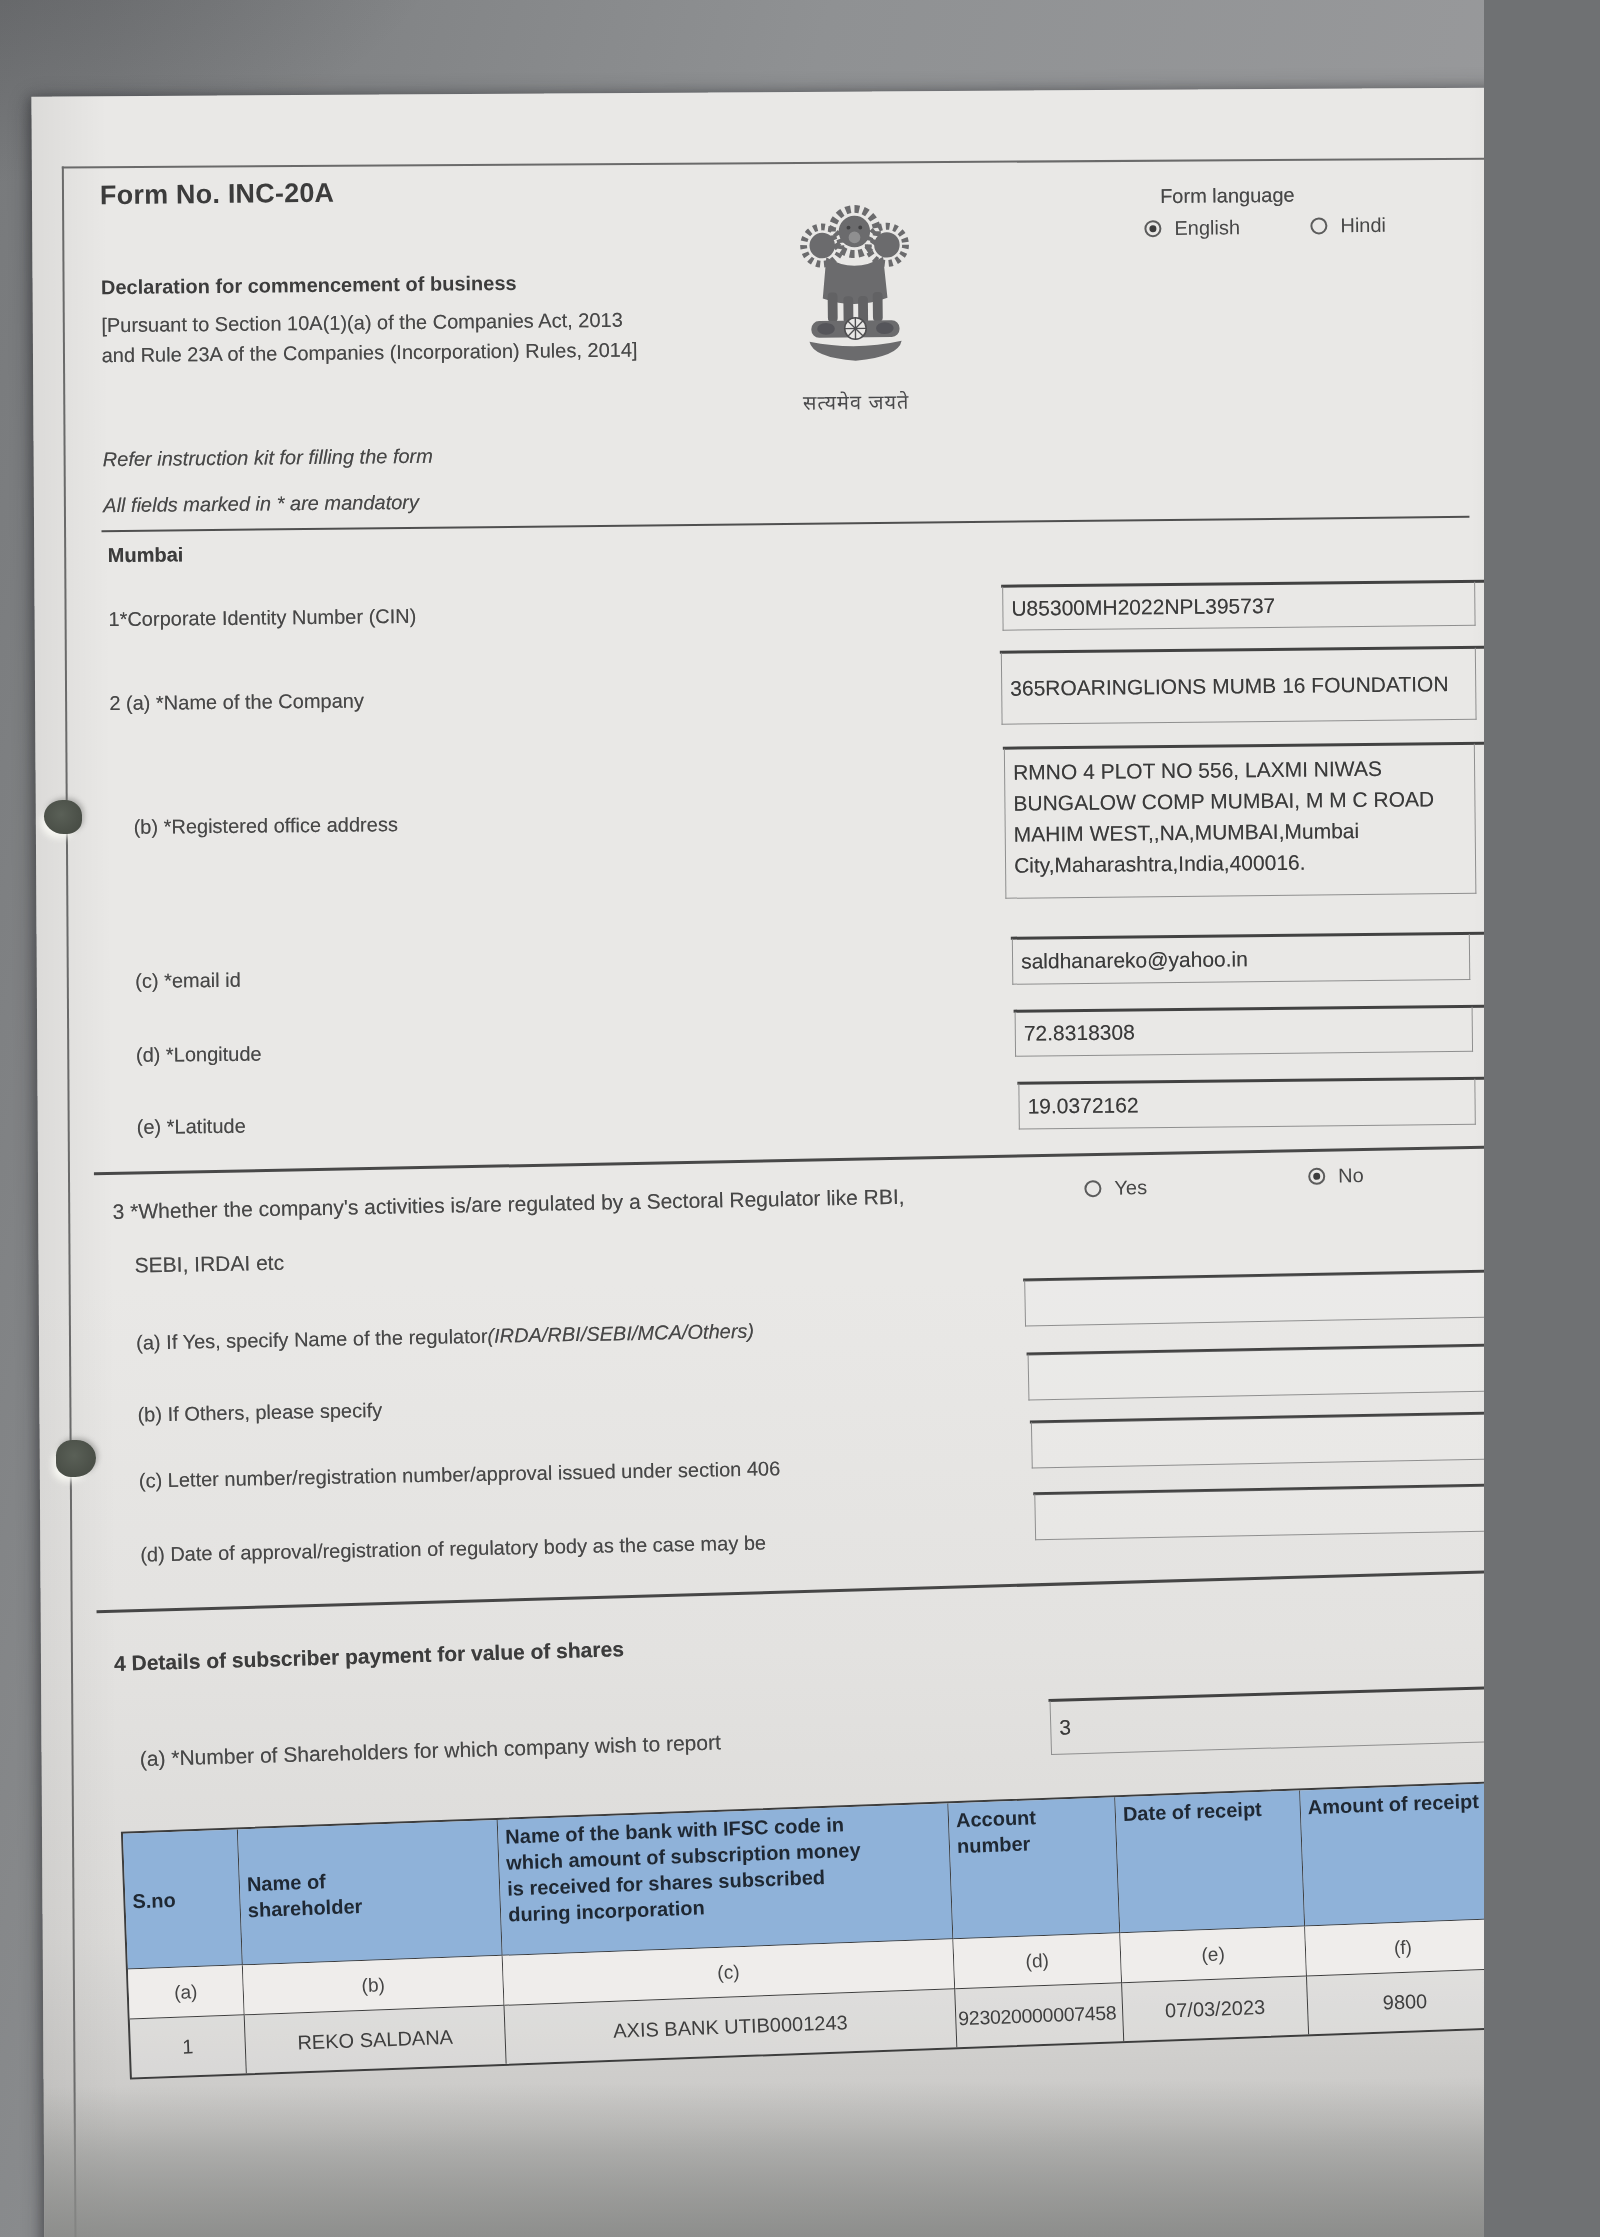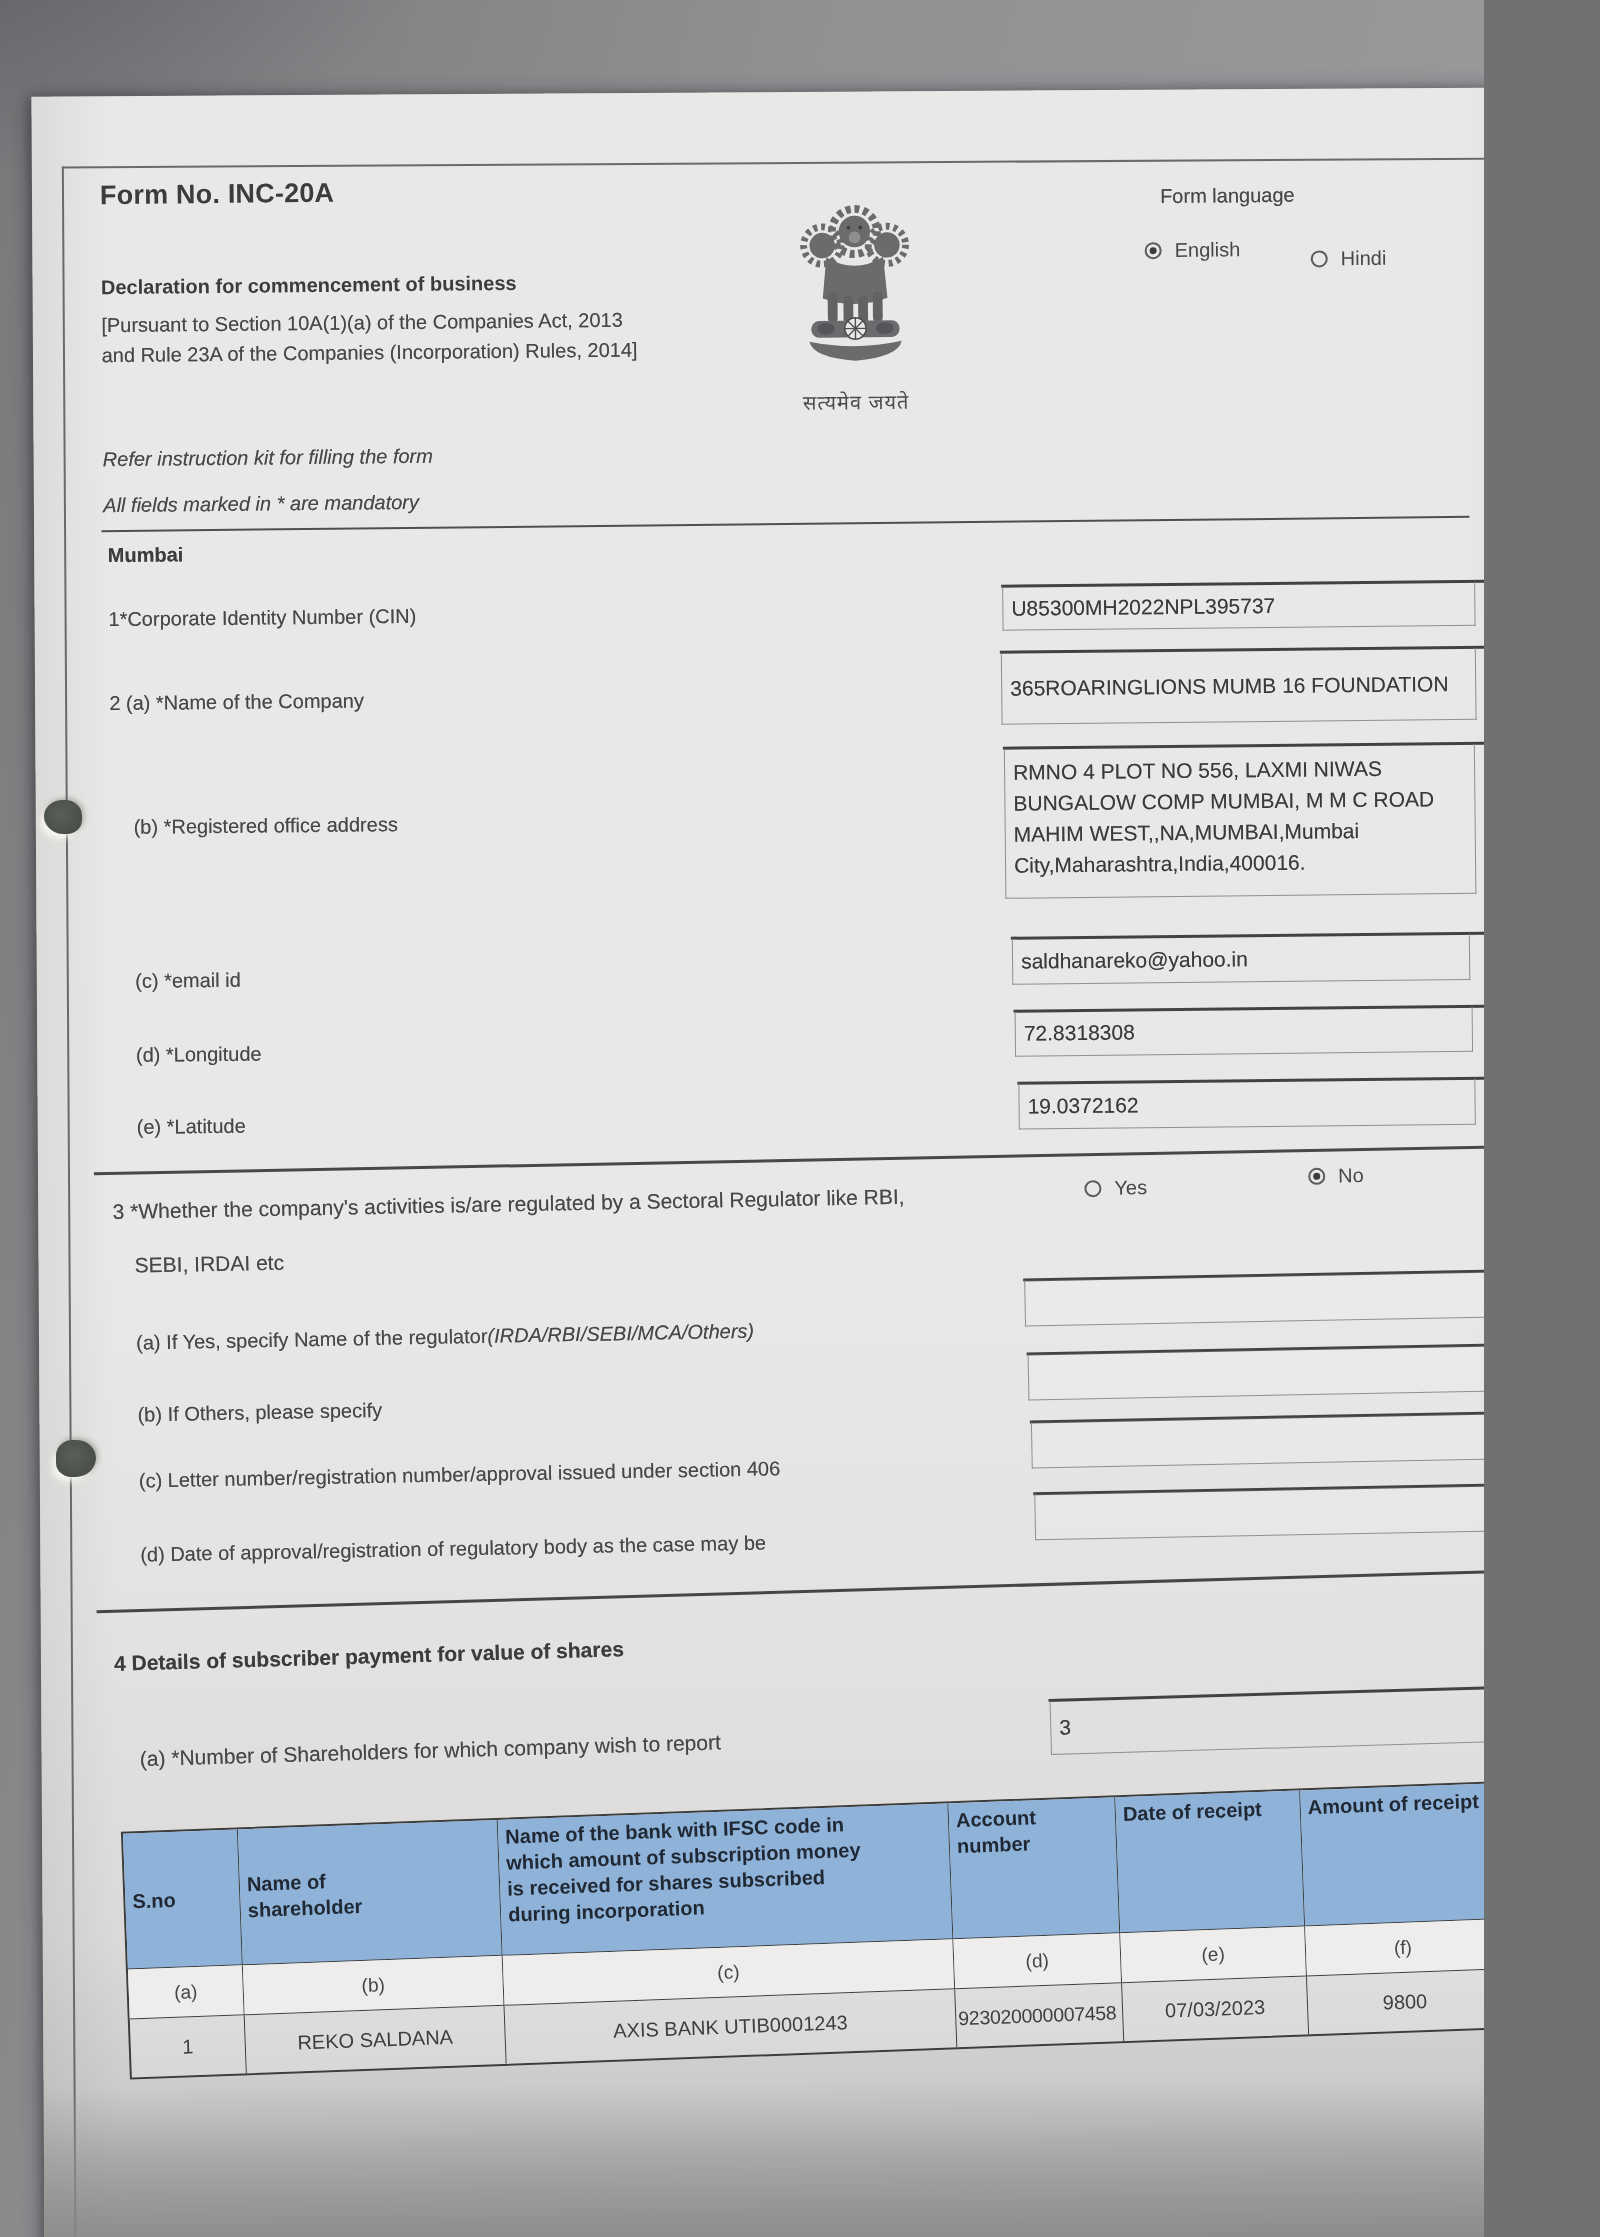--- a/index.html
+++ b/index.html
@@ -88,25 +88,25 @@
 <div id="canvas">
   <div class="backdrop-shade"></div>
 
   <div class="paper">
     <div class="form-border"></div>
 
     <div class="sec sec-header">
       <div class="title bold" style="left:68px;top:84px;">Form No. INC-20A</div>
 
       <div class="lbl" style="left:1128px;top:100px;">Form language</div>
-      <div class="radio-row" style="left:1112px;top:154px;">
+      <div class="radio-row" style="left:1112px;top:132px;">
         <span class="radio selected" aria-checked="true"></span>
         <span class="radio-label">English</span>
       </div>
-      <div class="radio-row" style="left:1278px;top:164px;">
+      <div class="radio-row" style="left:1278px;top:131px;">
         <span class="radio" aria-checked="false"></span>
         <span class="radio-label">Hindi</span>
       </div>
 
       <div class="h2 bold" style="left:68px;top:180px;">Declaration for commencement of business</div>
       <div class="lbl" style="left:68px;top:218px;">[Pursuant to Section 10A(1)(a) of the Companies Act, 2013</div>
       <div class="lbl" style="left:68px;top:248px;">and Rule 23A of the Companies  (Incorporation) Rules, 2014]</div>
 
       <div class="emblem">
         <svg width="150" height="196" viewBox="0 0 150 200" aria-hidden="true">

